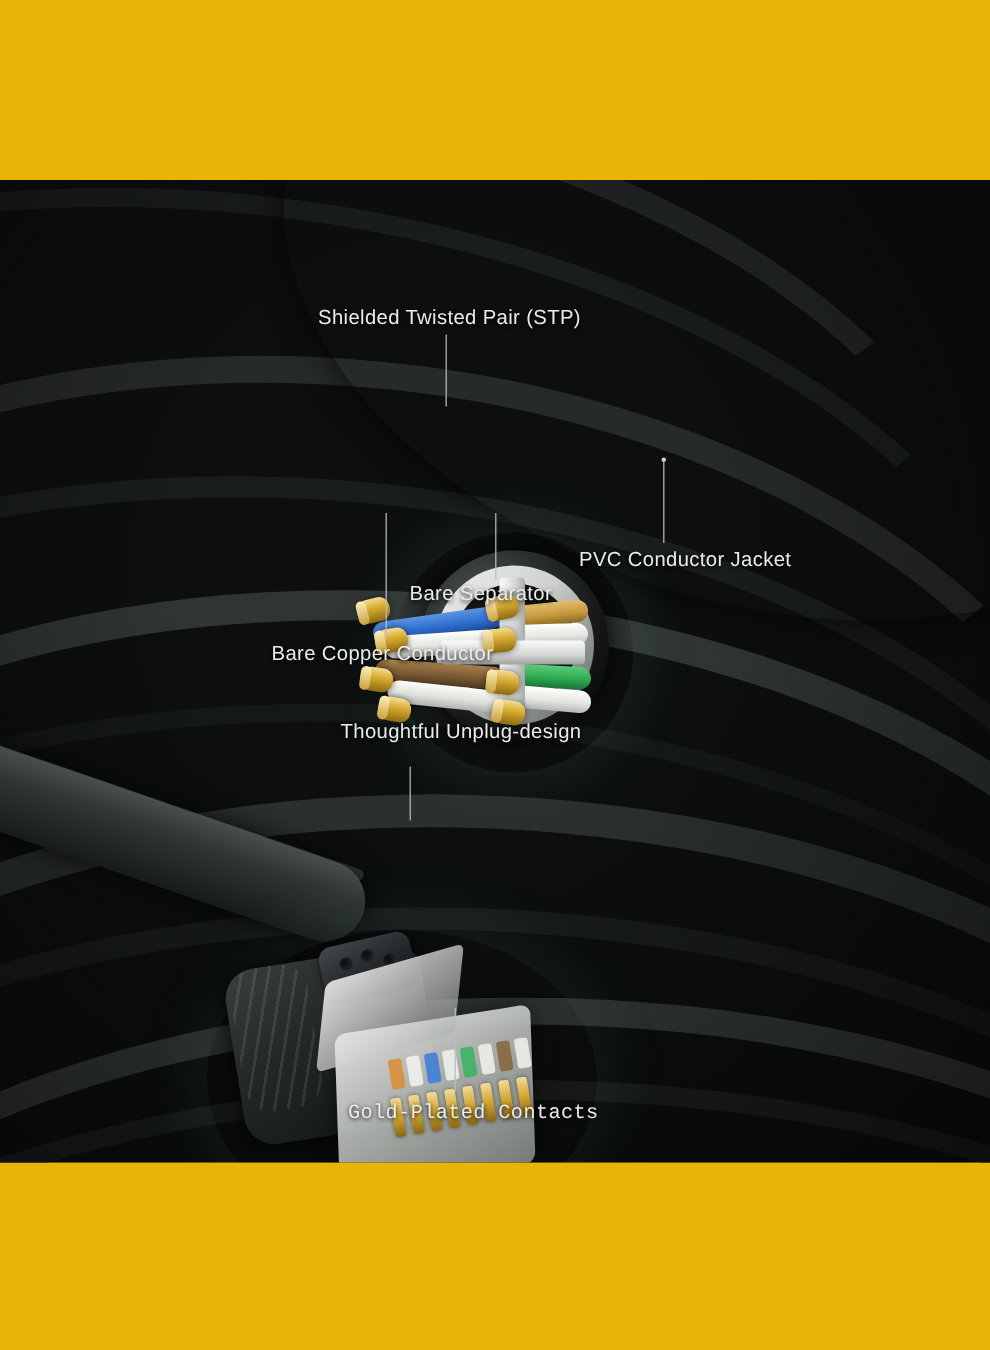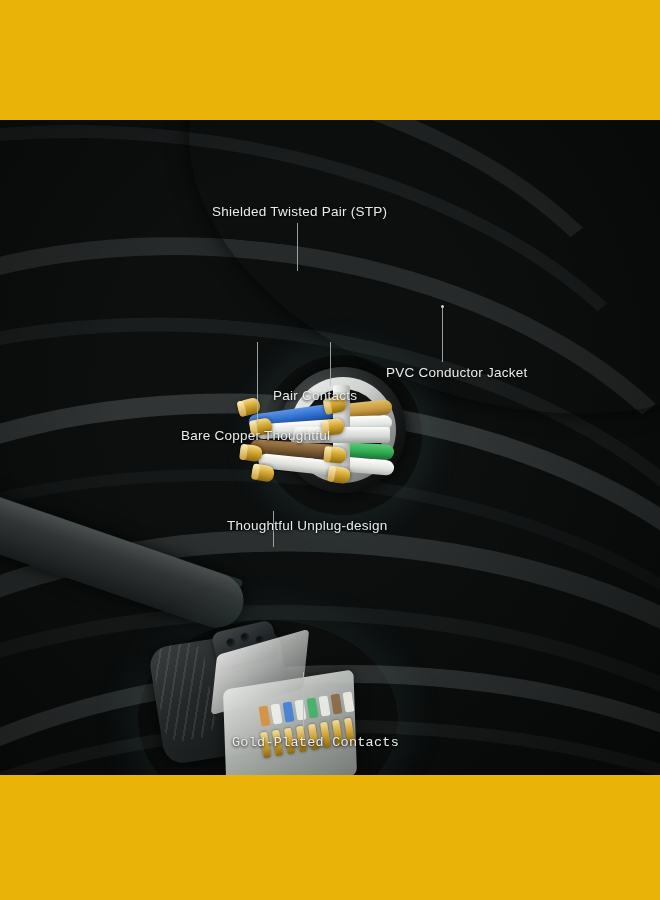--- a/index.html
+++ b/index.html
@@ -216,19 +216,19 @@
     <div class="leader" style="left:297px;top:103px;height:48px;"></div>
     <div class="leader-dot" style="left:441px;top:185px;"></div>
     <div class="leader" style="left:442px;top:188px;height:54px;"></div>
     <div class="leader" style="left:330px;top:222px;height:44px;"></div>
     <div class="leader" style="left:257px;top:222px;height:84px;"></div>
     <div class="leader" style="left:273px;top:391px;height:36px;"></div>
     <div class="leader" style="left:303px;top:552px;height:56px;"></div>
 
     <div class="label" style="left:212px;top:84px;">Shielded Twisted Pair (STP)</div>
     <div class="label" style="left:386px;top:245px;">PVC Conductor Jacket</div>
-    <div class="label" style="left:273px;top:268px;">Pair Contacts</div>
-    <div class="label" style="left:181px;top:308px;">Bare Copper Thoughtful</div>
-    <div class="label" style="left:227px;top:398px;text-align:center;">Thoughtful Unplug-design</div>
+    <div class="label" style="left:273px;top:268px;">Bare Separator</div>
+    <div class="label" style="left:181px;top:308px;">Bare Copper Conductor</div>
+    <div class="label" style="left:227px;top:360px;text-align:center;">Thoughtful Unplug-design</div>
     <div class="label" style="left:232px;top:615px;font-family:Liberation Mono, monospace;">Gold-Plated Contacts</div>
 
   </div>
 </div>
 
 </body></html>

